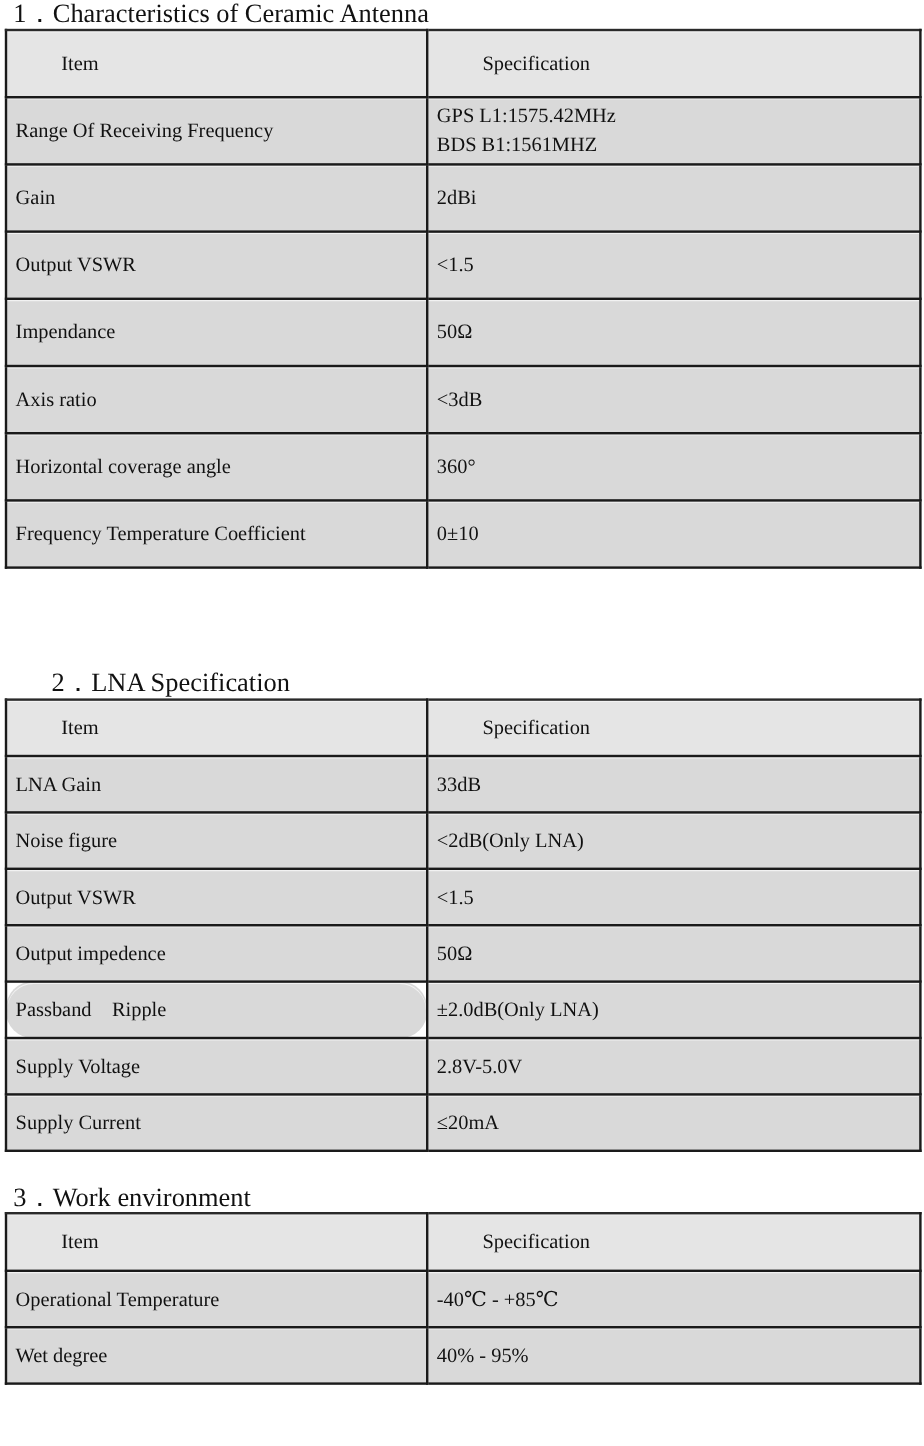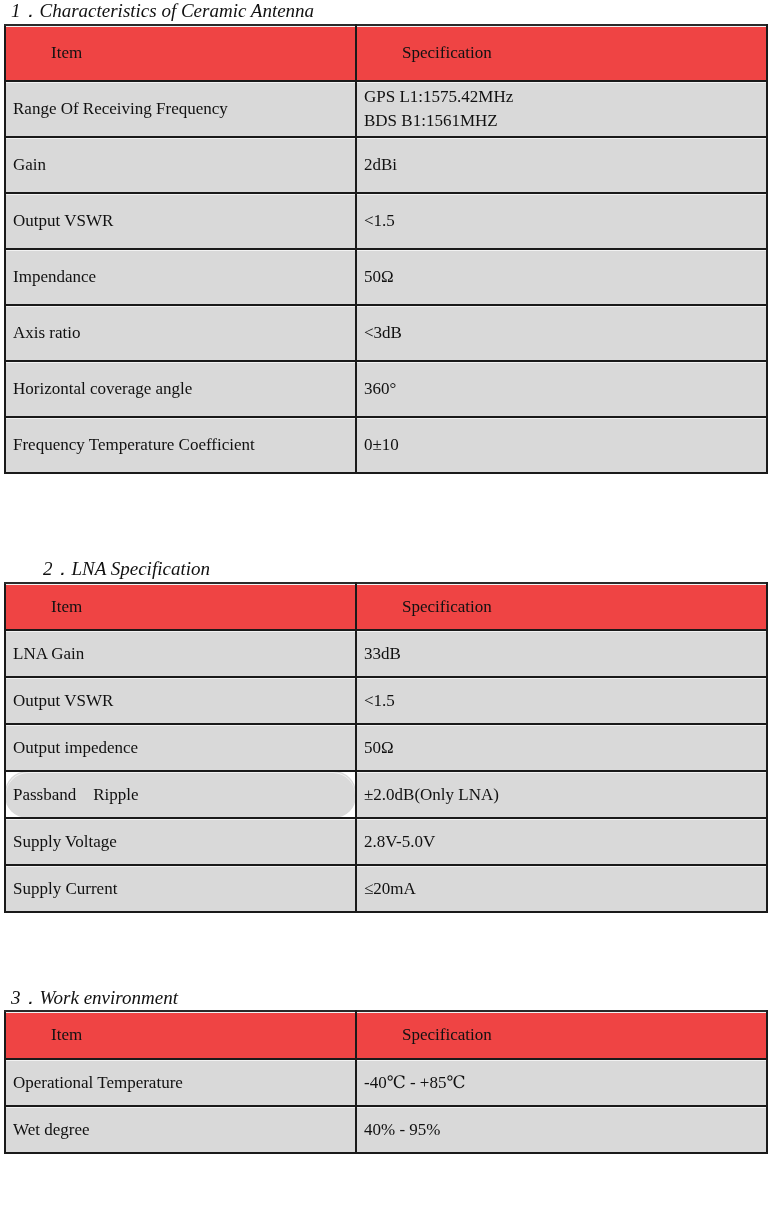--- a/index.html
+++ b/index.html
@@ -3,37 +3,37 @@
   <meta charset="utf-8">
   <style>
     html, body { margin: 0; padding: 0; background: #ffffff; }
     body {
       width: 770px; height: 1205px; position: relative; overflow: hidden;
       font-family: "Liberation Serif", "DejaVu Serif", serif;
       color: #111111;
     }
     .section-title {
       position: absolute; left: 11px;
-      font-size: 19px; line-height: 20px; white-space: pre; font-style: italic;
+      font-size: 22px; line-height: 20px; white-space: pre;
     }
     table.spec {
       position: absolute; left: 4px; width: 764px;
       border-collapse: collapse;
       table-layout: fixed;
       font-size: 17px;
     }
     table.spec td, table.spec th {
       border: 2px solid #1a1a1a;
       border-top-color: #2a2a2a;
       padding: 0 0 0 7px;
       text-align: left; font-weight: normal;
       vertical-align: middle;
       box-shadow: inset 0 1px 0 #f2f2f2;
     }
-    table.spec th { background: #ef4444; padding-left: 45px; }
+    table.spec th { background: #e5e5e5; padding-left: 45px; }
     table.spec td { background: #d9d9d9; }
     .col1 { width: 351px; }
     .multi span { display: block; line-height: 24px; }
 
     #t1 { top: 24px; }
     #t1 th { height: 54px; }
     #t1 td { height: 54px; }
 
     #t2 { top: 582px; }
     #t2 th { height: 45px; }
@@ -100,20 +100,24 @@
   <tbody>
       <tr>
     <th>Item</th>
     <th>Specification</th>
   </tr>
   <tr>
     <td>LNA Gain</td>
     <td>33dB</td>
   </tr>
   <tr>
+    <td>Noise figure</td>
+    <td>&lt;2dB(Only LNA)</td>
+  </tr>
+  <tr>
     <td>Output VSWR</td>
     <td>&lt;1.5</td>
   </tr>
   <tr>
     <td>Output impedence</td>
     <td>50Ω</td>
   </tr>
   <tr>
     <td style="white-space:pre;border-radius:22px;">Passband    Ripple</td>
     <td>±2.0dB(Only LNA)</td>

